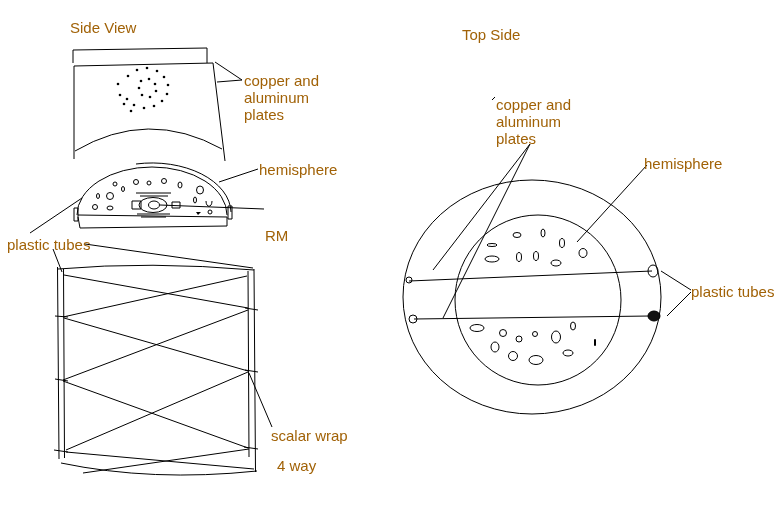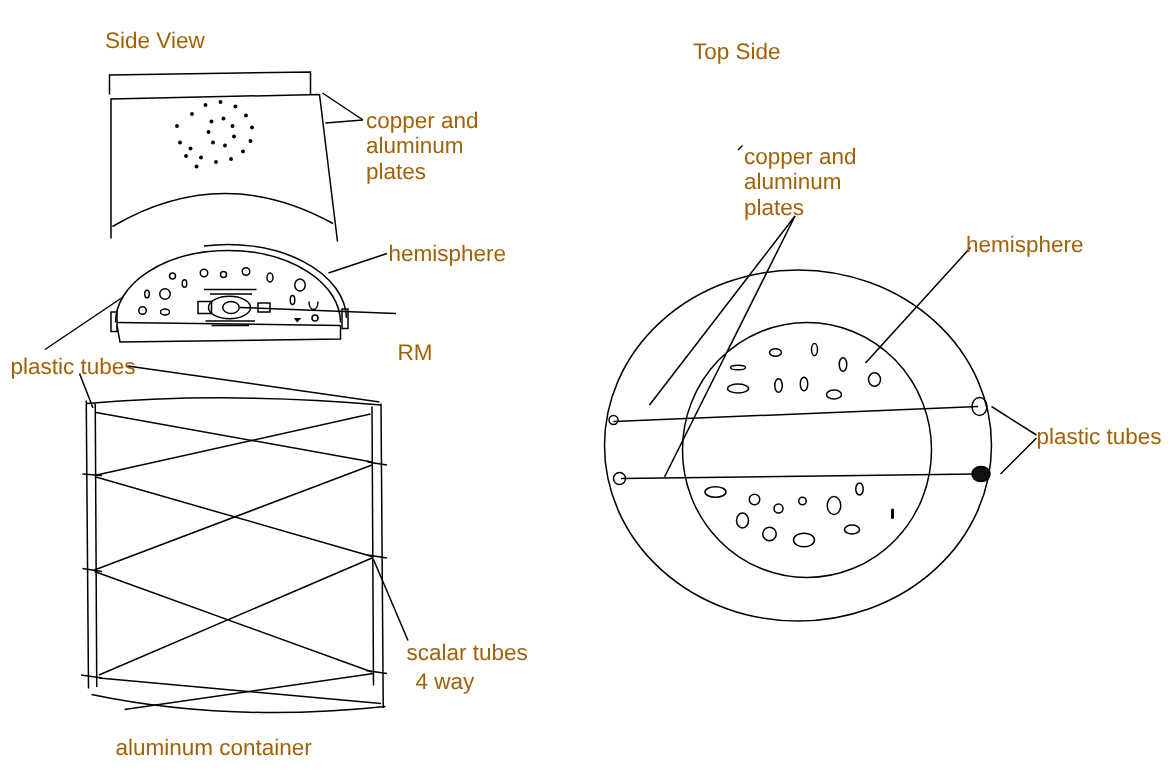--- a/index.html
+++ b/index.html
@@ -6,21 +6,21 @@
   #stage{position:relative;width:784px;height:514px;background:#ffffff;overflow:hidden;}
   #art{position:absolute;left:0;top:0;}
   .label{
     position:absolute;
     font-family:"Liberation Sans",sans-serif;
     font-size:15px;
     line-height:17px;
     color:#a16207;
     white-space:nowrap;
   }
-  .label .l2pad{display:block;padding-left:6px;}
+  .label .l2pad{display:block;padding-left:6px;margin-top:11px;}
   svg *{vector-effect:non-scaling-stroke;}
 </style>
 </head>
 <body>
 
 <div id="stage">
 
   <svg id="art" width="784" height="514" viewBox="0 0 784 514" fill="none" stroke="#000" stroke-width="1">
 
     <g>
@@ -184,25 +184,24 @@
     <span style="display:block">plates</span>
   </div>
 
   <div class="label" style="left:259px;top:161px;">hemisphere</div>
 
   <div class="label" style="left:265px;top:202px;margin-top:25px;">RM</div>
 
   <div class="label" style="left:7px;top:236px;">plastic tubes</div>
 
   <div class="label" style="left:271px;top:426px;line-height:19px;">
-    <span style="display:block">scalar tubes</span>
+    <span style="display:block">scalar wrap</span>
     <span class="l2pad">4 way</span>
   </div>
 
-  <div class="label" style="left:77px;top:490px;">aluminum container</div>
 
   <div class="label" style="left:462px;top:26px;">Top Side</div>
 
   <div class="label" style="left:496px;top:96px;">
     <span style="display:block">copper and</span>
     <span style="display:block">aluminum</span>
     <span style="display:block">plates</span>
   </div>
 
   <div class="label" style="left:644px;top:155px;">hemisphere</div>

